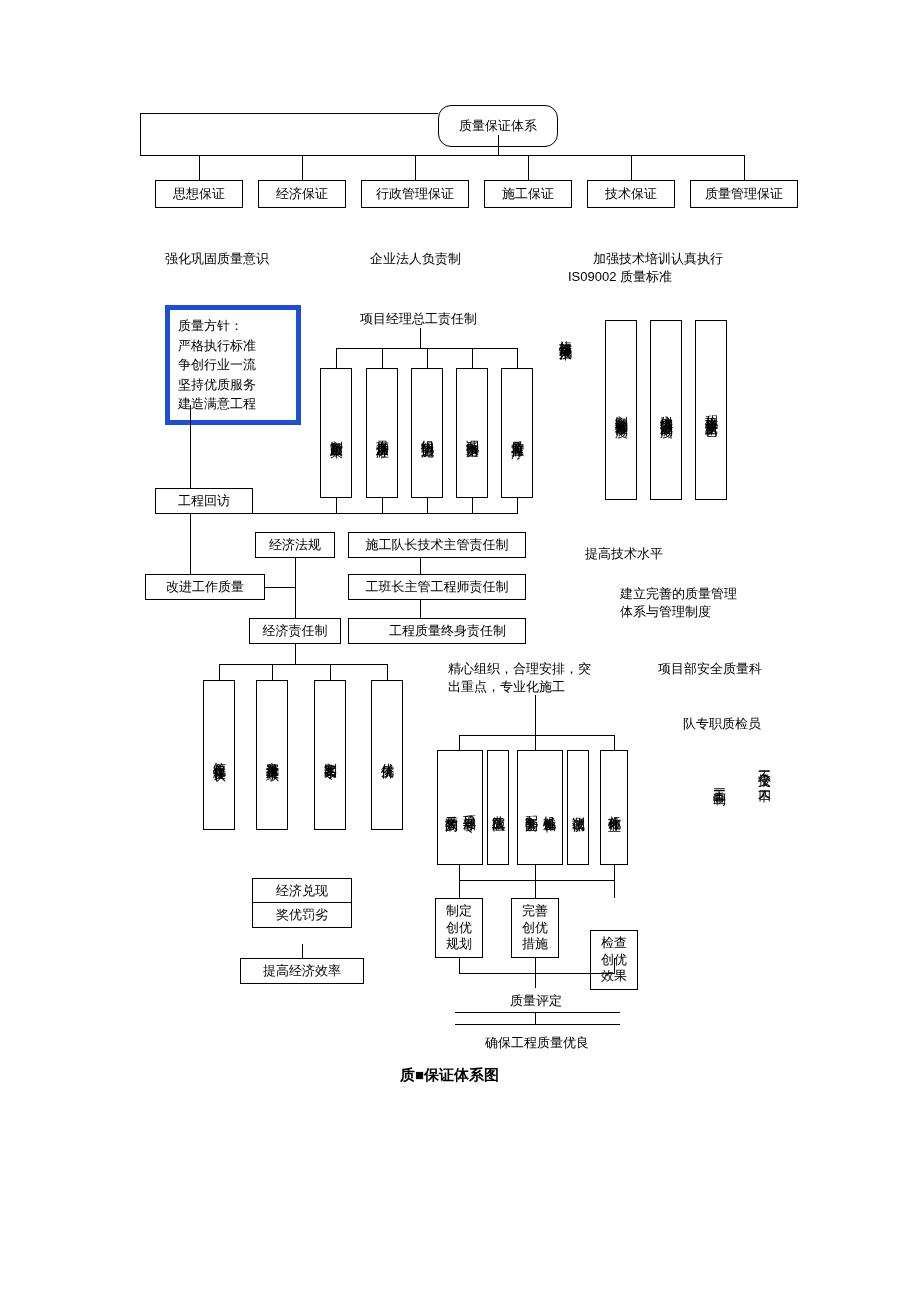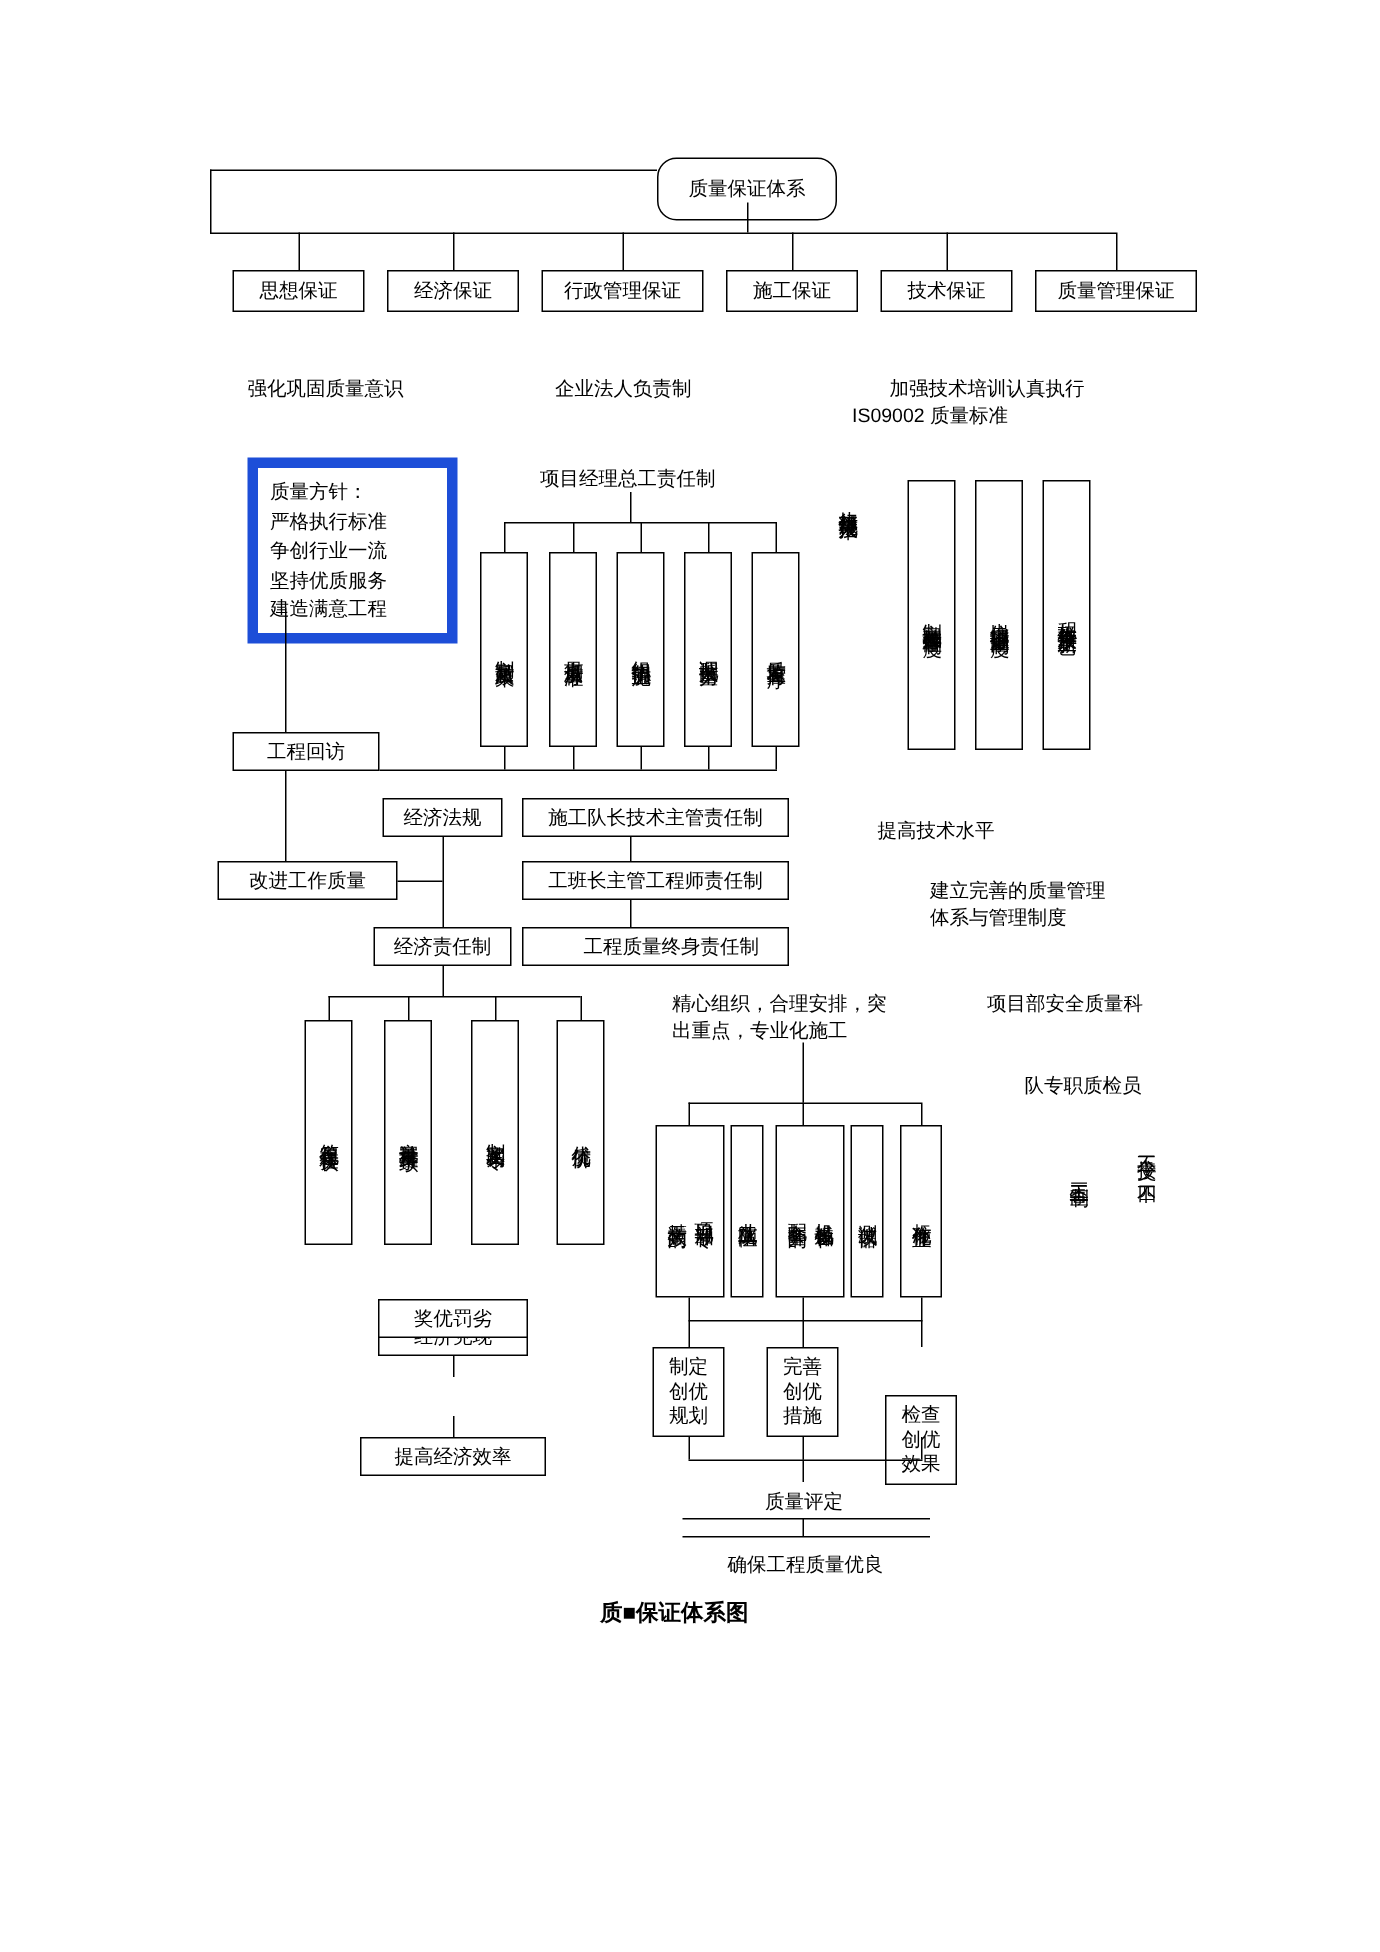--- a/index.html
+++ b/index.html
@@ -1,21 +1,21 @@
 <!DOCTYPE html>
 <html><head>
 <meta charset="utf-8">
 <style>
   body { font-family: "SimSun", "Microsoft YaHei", sans-serif; font-size: 13px; background: #fff; color: #000; margin: 0; width: 920px; height: 1301px; position: relative; }
   .box { position: absolute; border: 1px solid #000; background: #fff; text-align: center; display: flex; align-items: center; justify-content: center; padding: 4px 6px; box-sizing: border-box; }
   .vbox { position: absolute; border: 1px solid #000; background: #fff; writing-mode: vertical-rl; text-orientation: upright; text-align: center; display: flex; align-items: center; justify-content: center; padding: 6px 2px; box-sizing: border-box; letter-spacing: 1px; }
   .vtext { position: absolute; writing-mode: vertical-rl; text-orientation: upright; letter-spacing: 1px; }
   .label { position: absolute; }
   .line { position: absolute; background: #000; }
-  .policy-box { position: absolute; border: 7px solid #1d4ed8; padding: 6px 8px; line-height: 1.5; }
+  .policy-box { position: absolute; border: 5px solid #1d4ed8; padding: 6px 8px; line-height: 1.5; }
   .title { position: absolute; font-weight: bold; font-size: 15px; }
 </style>
 </head>
 <body>
 
 <div class="box" style="left:438px; top:105px; width:120px; height:42px;border-radius:13px;">
     <span>质量保证体系</span>
   </div>
 
 <div class="box" style="left:155px; top:180px; width:88px; height:28px;">
@@ -160,21 +160,21 @@
     <span>制定奖罚条令</span>
   </div>
 <div class="vbox" style="left:371px; top:680px; width:32px; height:150px;">
     <span>优质优价</span>
   </div>
 
 <div class="box" style="left:252px; top:878px; width:100px; height:26px;">
     <span>经济兑现</span>
   </div>
 <div class="line" style="left:302px; top:904px; width:1px; height:14px;"></div>
-<div class="box" style="left:252px; top:866px; width:100px; height:26px;">
+<div class="box" style="left:252px; top:902px; width:100px; height:26px;">
     <span>奖优罚劣</span>
   </div>
 <div class="line" style="left:302px; top:944px; width:1px; height:14px;"></div>
 <div class="box" style="left:240px; top:958px; width:124px; height:26px;">
     <span>提高经济效率</span>
   </div>
 
 <div class="line" style="left:535px; top:695px; width:1px; height:40px;"></div>
 <div class="line" style="left:459px; top:735px; width:155px; height:1px;"></div>
 <div class="line" style="left:459px; top:735px; width:1px; height:15px;"></div>

